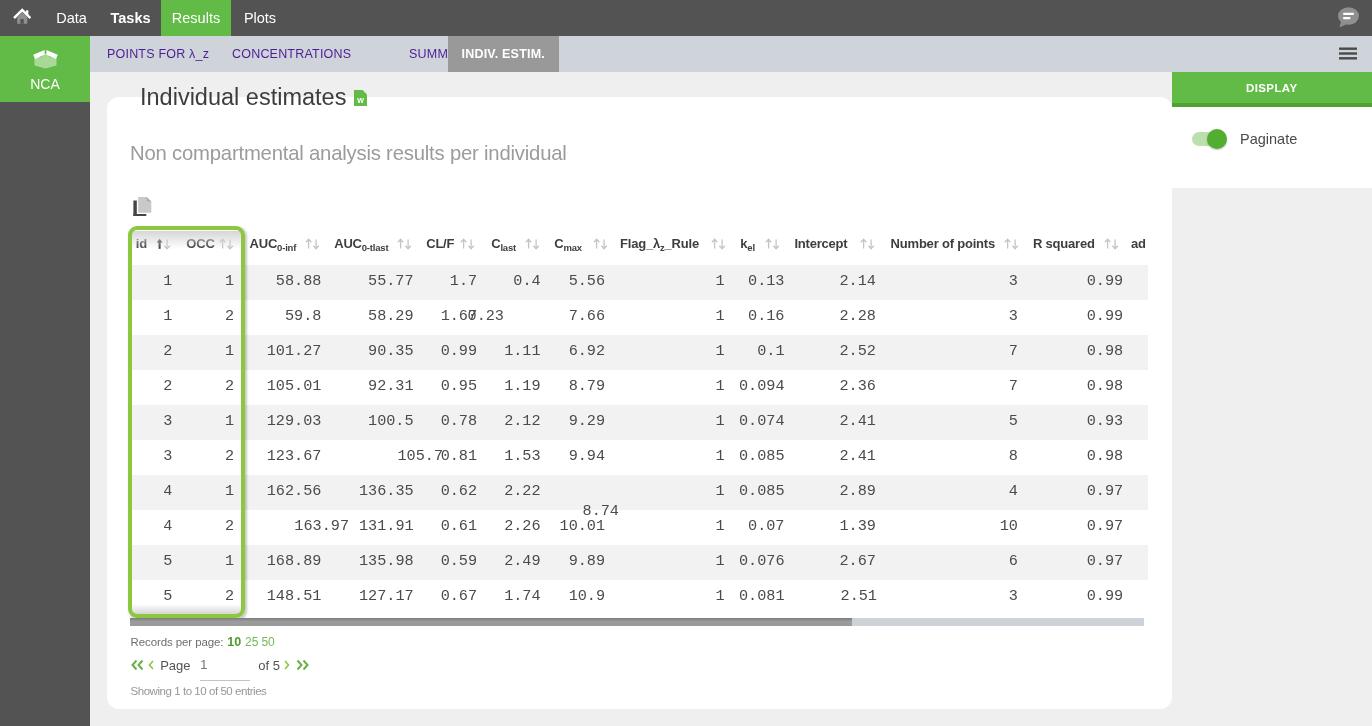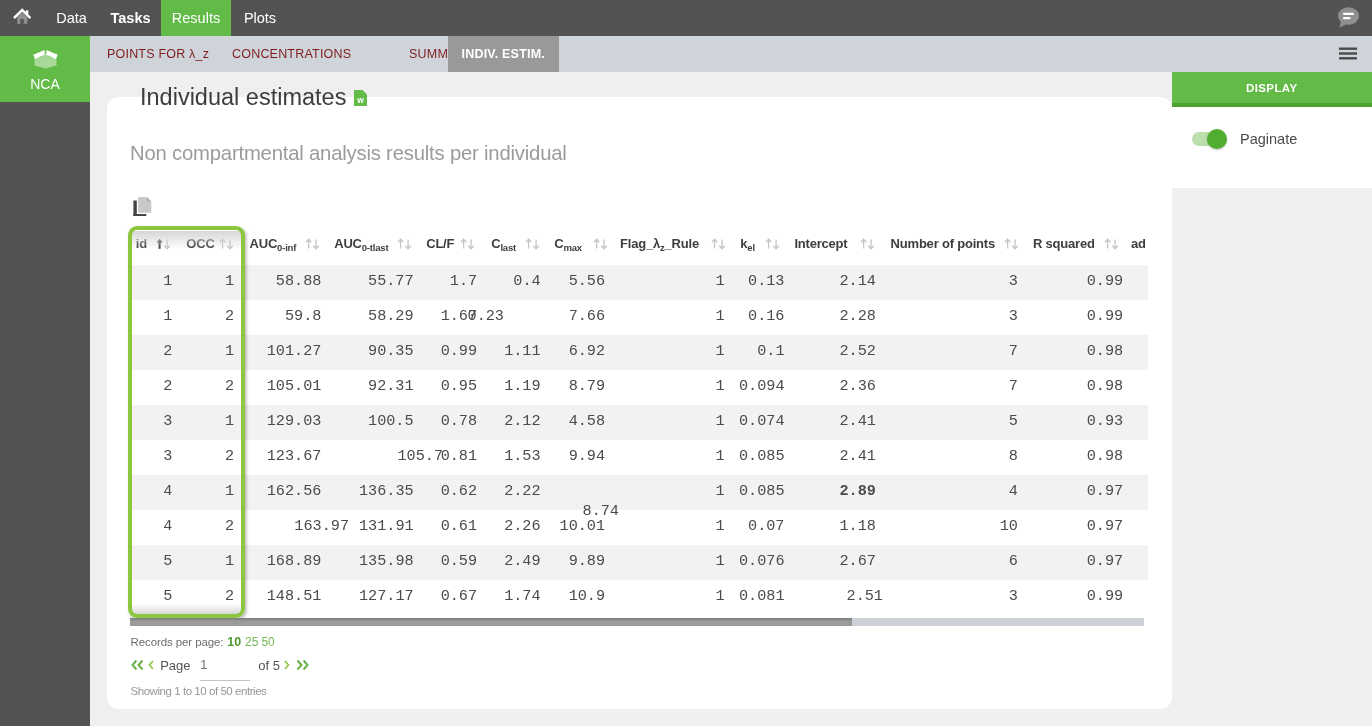--- a/index.html
+++ b/index.html
@@ -9,21 +9,21 @@
   
   #topbar { left:0; top:0; width:1372px; height:36px; background:#535353; }
   .nav { position:absolute; top:0; height:36px; line-height:36px; color:#fff; font-size:14.5px; transform:translateX(-50%); }
   #resultstab { position:absolute; left:160.5px; top:0; width:70px; height:36px; background:#61bb46; }
   
   #sidebar { left:0; top:36px; width:90px; height:690px; background:#535353; }
   #ncablock { left:0; top:36px; width:90px; height:66px; background:#61bb46; text-align:center; }
   #ncatxt { position:absolute; left:0; top:76px; width:90px; text-align:center; color:#fff; font-size:14px; }
   
   #tabbar { left:90px; top:36px; width:1282px; height:36px; background:#cfd4db; }
-  .tab { position:absolute; top:36px; height:36px; line-height:37px; font-size:12.5px; color:#7f1d1d; letter-spacing:0.2px; }
+  .tab { position:absolute; top:36px; height:36px; line-height:37px; font-size:12.5px; color:#4c1d95; letter-spacing:0.2px; }
   #activetab { position:absolute; left:448px; top:36px; width:110.5px; height:36px; background:#999999; color:#fff; font-weight:bold; text-align:center; line-height:37px; font-size:12.5px; letter-spacing:0.2px; }
   
   #card { left:106.5px; top:97px; width:1065px; height:611.5px; background:#fff; border-radius:12px; }
   #title { left:140px; top:84px; font-size:23.5px; color:#3d3d3d; }
   #subtitle { left:130px; top:141.5px; font-size:20.3px; color:#9b9b9b; letter-spacing:-0.2px;}
   
   .hdr { position:absolute; top:236px; height:16px; font-size:13px; font-weight:bold; color:#3e3e3e; letter-spacing:-0.2px; white-space:nowrap; }
   .hdr sub { font-size:9.5px; font-weight:bold; vertical-align:baseline; position:relative; top:3px; letter-spacing:-0.2px; }
   .arr { position:absolute; top:238px; }
   .row { position:absolute; left:129px; width:1019px; height:35px; }
@@ -240,21 +240,21 @@
     <span class="cell" style="right:130.1px;">7</span>
     <span class="cell" style="right:24.8px;">0.98</span>
   </div>
 <div class="row odd" style="top:404.8px;">
     <span class="cell" style="right:975.6px;">3</span>
     <span class="cell" style="right:913.9px;">1</span>
     <span class="cell" style="right:826.6px;">129.03</span>
     <span class="cell" style="right:734.4px;">100.5</span>
     <span class="cell" style="right:670.9px;text-align:center;">0.78</span>
     <span class="cell" style="right:607.4px;">2.12</span>
-    <span class="cell" style="right:542.9px;">4.58</span>
+    <span class="cell" style="right:542.9px;">9.29</span>
     <span class="cell" style="right:423.4px;">1</span>
     <span class="cell" style="right:363.5px;">0.074</span>
     <span class="cell" style="right:272.1px;">2.41</span>
     <span class="cell" style="right:130.1px;">5</span>
     <span class="cell" style="right:24.8px;">0.93</span>
   </div>
 <div class="row" style="top:439.8px;">
     <span class="cell" style="right:975.6px;">3</span>
     <span class="cell" style="right:913.9px;">2</span>
     <span class="cell" style="right:826.6px;">123.67</span>
@@ -271,35 +271,35 @@
 <div class="row odd" style="top:474.8px;">
     <span class="cell" style="right:975.6px;">4</span>
     <span class="cell" style="right:913.9px;">1</span>
     <span class="cell" style="right:826.6px;">162.56</span>
     <span class="cell" style="right:734.4px;">136.35</span>
     <span class="cell" style="right:670.9px;">0.62</span>
     <span class="cell" style="right:607.4px;">2.22</span>
     <span class="cell" style="right:529px;margin-top:20px;">8.74</span>
     <span class="cell" style="right:423.4px;">1</span>
     <span class="cell" style="right:363.5px;">0.085</span>
-    <span class="cell" style="right:272.1px;font-weight:bold;">2.89</span>
+    <span class="cell" style="right:272.1px;">2.89</span>
     <span class="cell" style="right:130.1px;">4</span>
     <span class="cell" style="right:24.8px;">0.97</span>
   </div>
 <div class="row" style="top:509.8px;">
     <span class="cell" style="right:975.6px;">4</span>
     <span class="cell" style="right:913.9px;">2</span>
     <span class="cell" style="right:799px;margin-left:48px;">163.97</span>
     <span class="cell" style="right:734.4px;">131.91</span>
     <span class="cell" style="right:670.9px;">0.61</span>
     <span class="cell" style="right:607.4px;">2.26</span>
     <span class="cell" style="right:542.9px;">10.01</span>
     <span class="cell" style="right:423.4px;">1</span>
     <span class="cell" style="right:363.5px;">0.07</span>
-    <span class="cell" style="right:272.1px;">1.18</span>
+    <span class="cell" style="right:272.1px;">1.39</span>
     <span class="cell" style="right:130.1px;">10</span>
     <span class="cell" style="right:24.8px;">0.97</span>
   </div>
 <div class="row odd" style="top:544.8px;">
     <span class="cell" style="right:975.6px;">5</span>
     <span class="cell" style="right:913.9px;">1</span>
     <span class="cell" style="right:826.6px;">168.89</span>
     <span class="cell" style="right:734.4px;">135.98</span>
     <span class="cell" style="right:670.9px;">0.59</span>
     <span class="cell" style="right:607.4px;">2.49</span>
@@ -313,21 +313,21 @@
 <div class="row" style="top:579.8px;">
     <span class="cell" style="right:975.6px;">5</span>
     <span class="cell" style="right:913.9px;">2</span>
     <span class="cell" style="right:826.6px;">148.51</span>
     <span class="cell" style="right:734.4px;">127.17</span>
     <span class="cell" style="right:670.9px;">0.67</span>
     <span class="cell" style="right:607.4px;">1.74</span>
     <span class="cell" style="right:542.9px;">10.9</span>
     <span class="cell" style="right:423.4px;">1</span>
     <span class="cell" style="right:363.5px;">0.081</span>
-    <span class="cell" style="right:265px;">2.51</span>
+    <span class="cell" style="right:271px;">2.51</span>
     <span class="cell" style="right:130.1px;">3</span>
     <span class="cell" style="right:24.8px;">0.99</span>
   </div>
 <div class="abs" id="grgrad"></div>
 <div class="abs" id="grgradb"></div>
 <div class="abs" id="greenrect"></div>
 <div class="abs" id="sbtrack"></div>
 <div class="abs" id="sbthumb"></div>
 <span class="ftr" style="left:130.5px; top:635.5px; font-size:11.5px; letter-spacing:-0.1px; color:#6e6e6e;">Records per page:</span>
 <b class="ftr" style="left:227.3px; top:634.5px; font-size:12.5px; color:#4f9a2f;">10</b>

